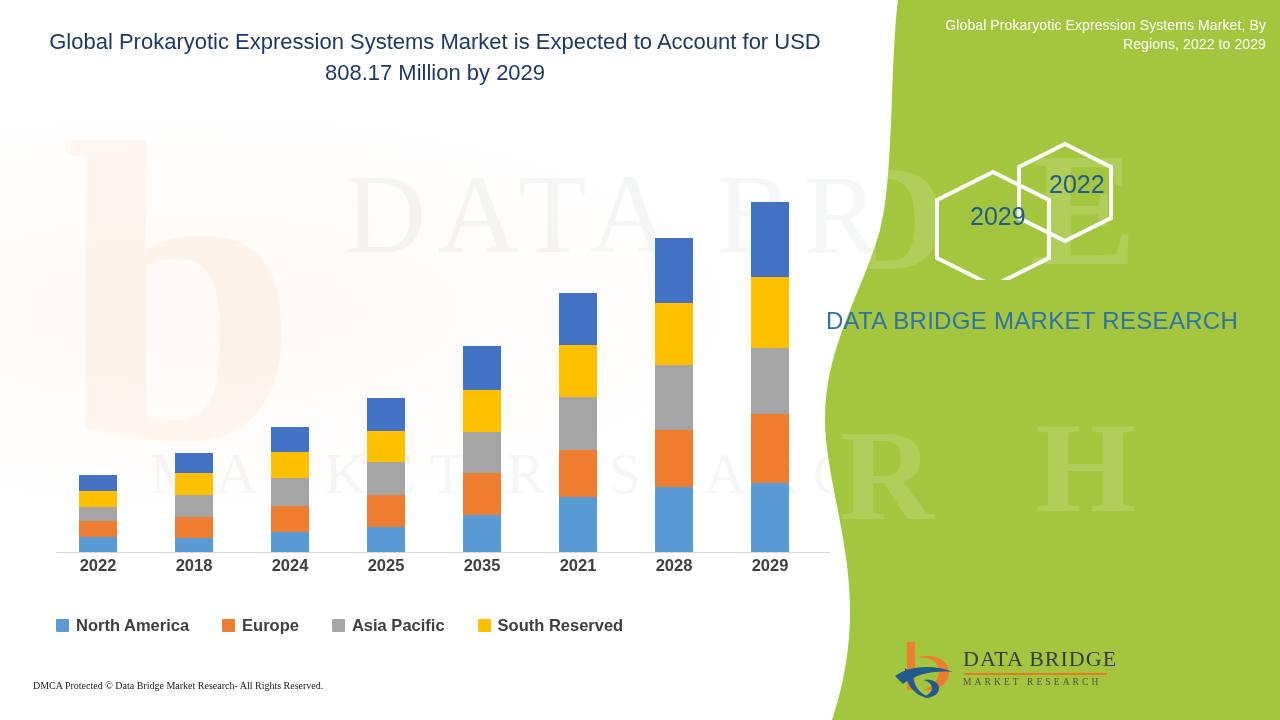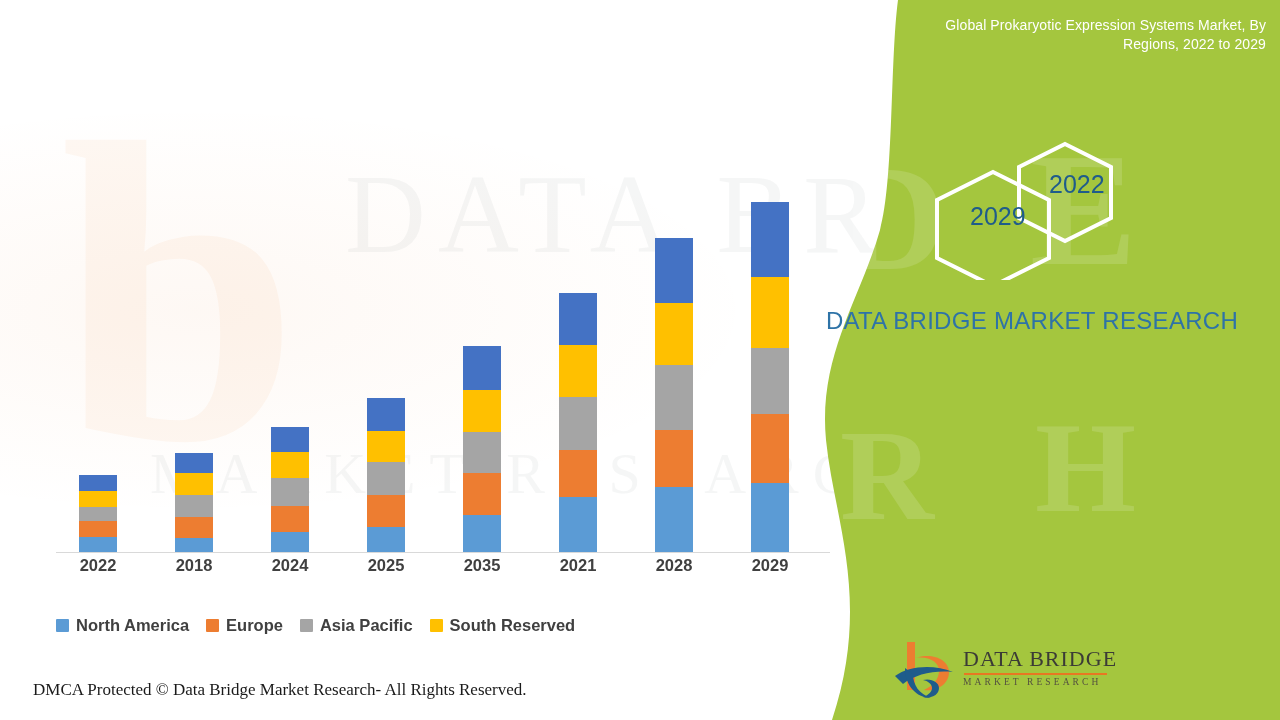--- a/index.html
+++ b/index.html
@@ -61,42 +61,43 @@
   #baseline{position:absolute;left:0;bottom:0;width:774px;height:1px;background:#d9d9d9;}
   .bar-group{position:absolute;bottom:1px;width:38px;display:flex;flex-direction:column-reverse;}
   .seg{width:38px;}
 
   #x-axis{position:absolute;left:56px;top:556px;width:774px;height:30px;}
   .x-tick{position:absolute;width:96px;text-align:center;color:#404040;
     font-size:16.5px;font-weight:700;}
 
   
   #legend{position:absolute;left:56px;top:616px;width:790px;display:flex;
-    align-items:center;gap:17px;}
+    align-items:center;gap:33px;}
   .legend-item{display:flex;align-items:center;gap:7px;}
   .legend-swatch{width:13px;height:13px;border-radius:1px;}
   .legend-label{color:#404040;font-size:16.5px;font-weight:700;white-space:nowrap;}
 
   
   #footer{position:absolute;left:0;top:680px;width:880px;height:40px;}
-  #dmca{position:absolute;left:33px;top:0;color:#1a1a1a;font-size:17px;
+  #dmca{position:absolute;left:33px;top:0;color:#1a1a1a;font-size:10px;
     font-family:"Liberation Serif",serif;text-align:center;}
   #source{position:absolute;left:461px;top:0;color:#1a1a1a;font-size:12px;
     font-family:"Liberation Serif",serif;}
 </style>
 </head>
 <body>
 
 <div id="left-area">
 
   <div id="bg-tint"></div>
   <div id="bg-b-glyph">b</div>
   <div id="wm-line1">DATA BRIDGE</div>
   <div id="wm-line2">MARKET RESEARCH</div>
 
+  <div id="chart-title">Global Prokaryotic Expression Systems Market is Expected to Account for USD 808.17 Million by 2029</div>
 
   <div id="plot">
     <div id="baseline"></div>
 
   <div class="bar-group" style="left: 23px;">
         <div class="seg" style="height: 15px; background: rgb(91, 155, 213);"></div>
         <div class="seg" style="height: 16px; background: rgb(237, 125, 49);"></div>
         <div class="seg" style="height: 14px; background: rgb(165, 165, 165);"></div>
         <div class="seg" style="height: 16px; background: rgb(255, 192, 0);"></div>
         <div class="seg" style="height: 16px; background: rgb(68, 114, 196);"></div>

